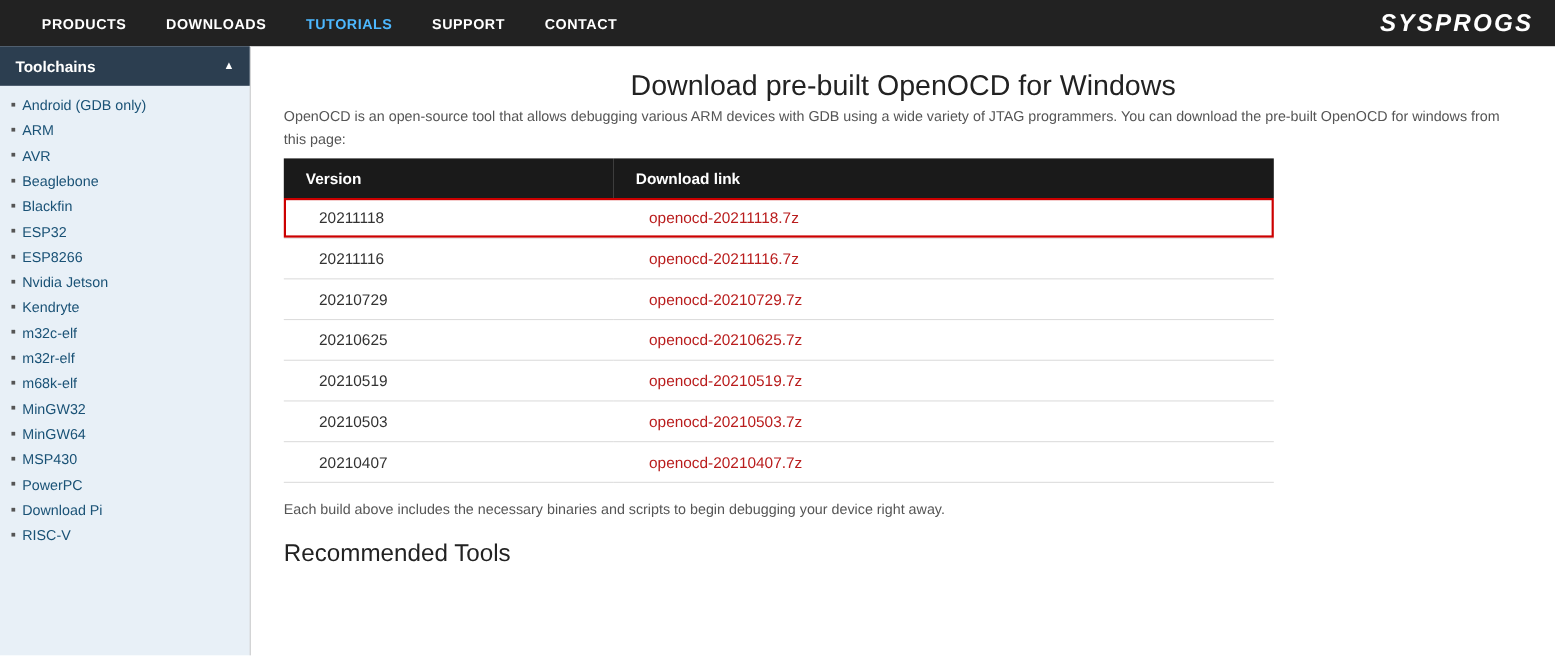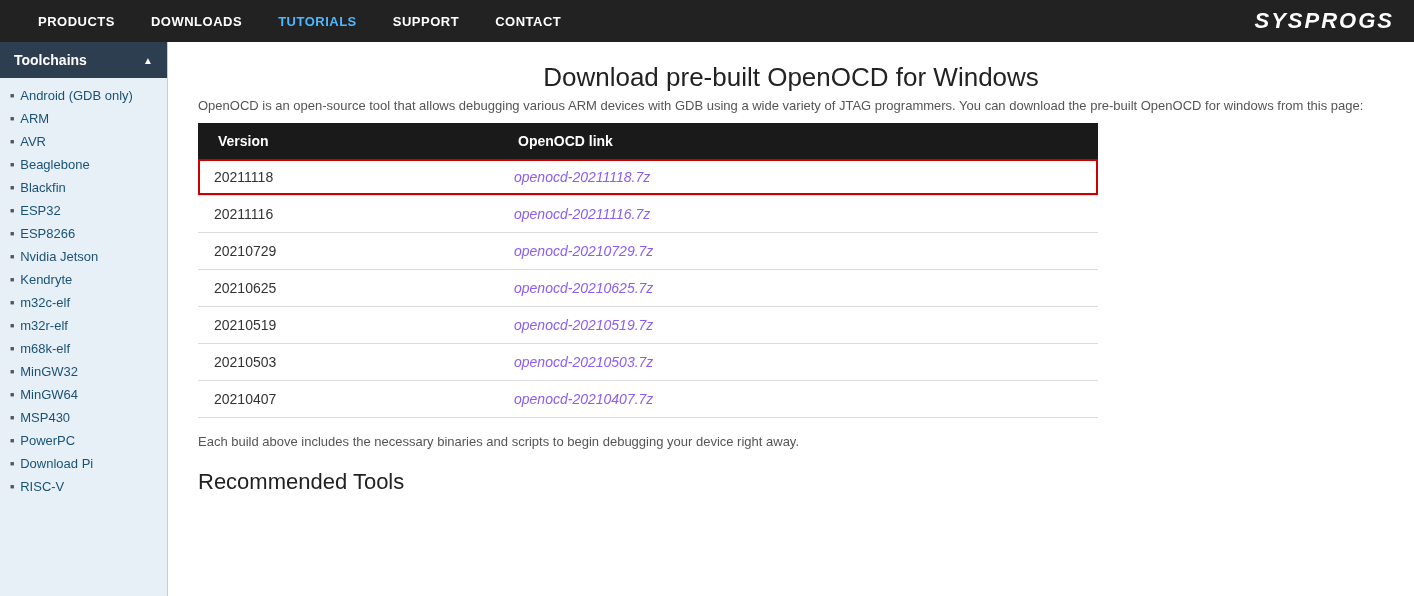--- a/index.html
+++ b/index.html
@@ -39,21 +39,21 @@
     }
 
     
     .layout {
       display: flex;
       min-height: calc(596px - 42px);
     }
 
     
     .sidebar {
-      width: 168px;
+      width: 228px;
       background: #e8f0f7;
       flex-shrink: 0;
       border-right: 1px solid #ccc;
     }
     .sidebar-header {
       background: #2c3e50;
       color: #fff;
       font-size: 14px;
       font-weight: bold;
       padding: 10px 14px;
@@ -127,28 +127,27 @@
       margin-top: 44px;
     }
     .download-table tbody tr {
       border-bottom: 1px solid #ddd;
     }
     .download-table tbody tr.highlighted {
       outline: 2px solid #cc0000;
       outline-offset: -2px;
     }
     .download-table tbody td {
-      padding: 10px 16px;
+      padding: 10px 32px;
       font-size: 14px;
       color: #333;
     }
     .download-table tbody td a {
-      color: #8b5cf6;
+      color: #b91c1c;
       text-decoration: none;
-      font-style: italic;
     }
 
     .footer-note {
       font-size: 13px;
       color: #555;
       margin-bottom: 20px;
       max-width: 900px;
     }
 
     .section-title {
@@ -202,21 +201,21 @@
   </aside>
 
   <main class="main-content">
     <h1 class="page-title">Download pre-built OpenOCD for Windows</h1>
     <p class="description">OpenOCD is an open-source tool that allows debugging various ARM devices with GDB using a wide variety of JTAG programmers. You can download the pre-built OpenOCD for windows from this page:</p>
 
     <table class="download-table">
       <thead>
         <tr>
           <th>Version</th>
-          <th>OpenOCD link</th>
+          <th>Download link</th>
         </tr>
       </thead>
       <tbody id="table-body">
       <tr class="highlighted">
             <td>20211118</td>
             <td><a href="#">openocd-20211118.7z</a></td>
           </tr>
           <tr>
             <td>20211116</td>
             <td><a href="#">openocd-20211116.7z</a></td>

